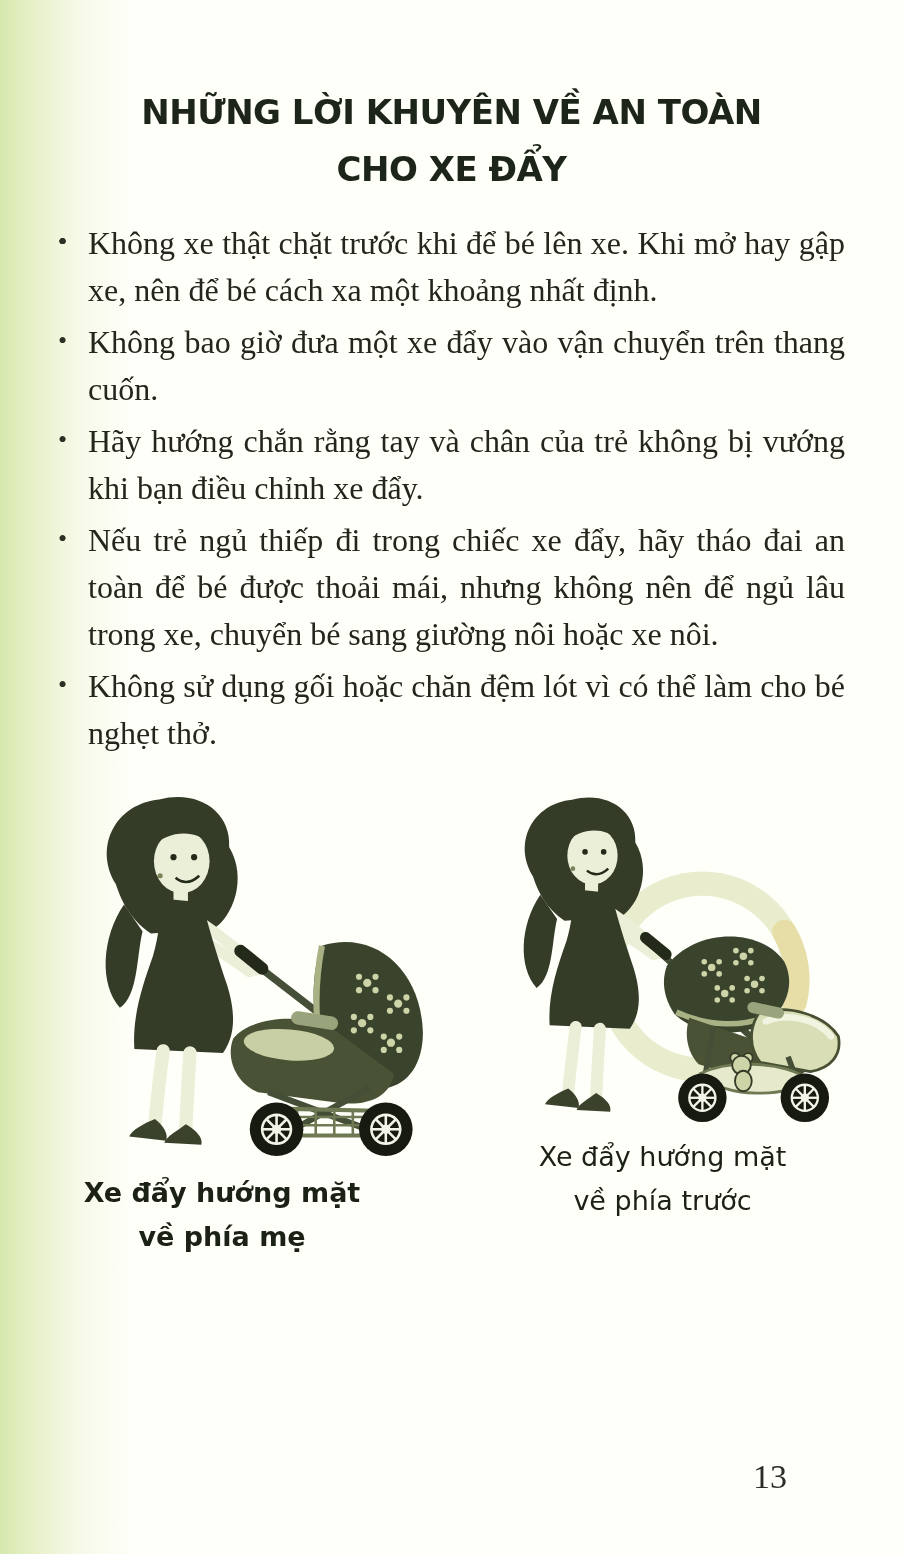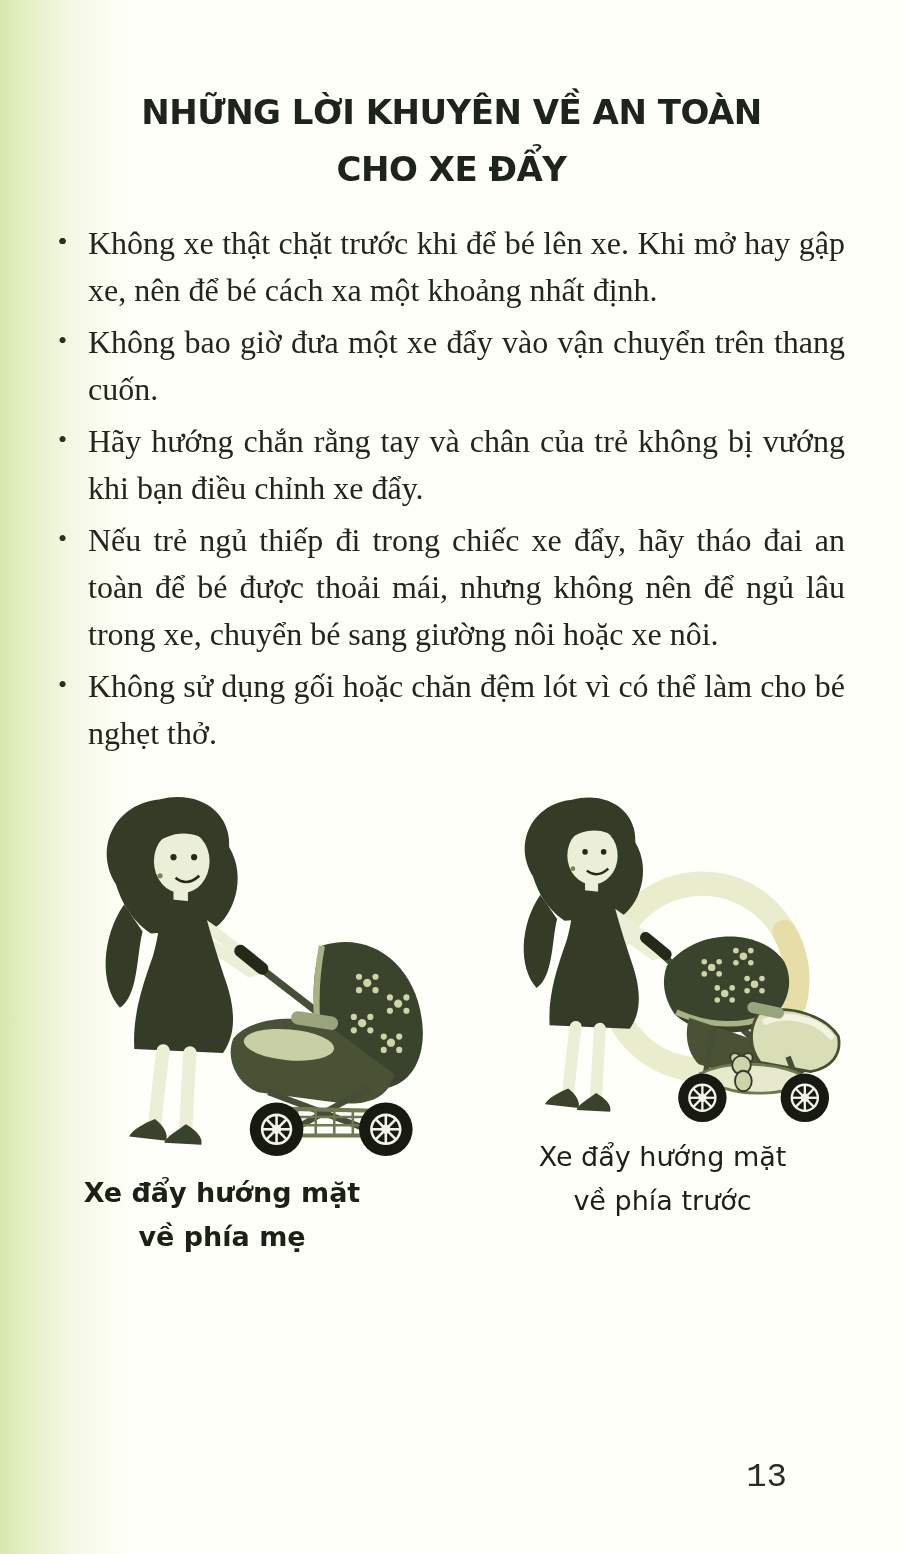--- a/index.html
+++ b/index.html
@@ -62,21 +62,21 @@
     line-height:44px;
     color:#1b2115;
     max-width:284px;
     text-align:center;
   }
   .fig-left figcaption{padding-left:24px;font-weight:bold;}
   .fig-right figcaption{padding-left:44px;}
   .page-number{
     position:absolute;
     top:1458px;right:116px;
-    font-family:Liberation Mono, monospace;
+    font-family:Liberation Serif, serif;
     font-size:34px;
     color:#2b2b27;
     z-index:1;
   }
 </style>
 </head>
 <body>
 
 <div class="page">
   <div class="edge-shade"></div>

